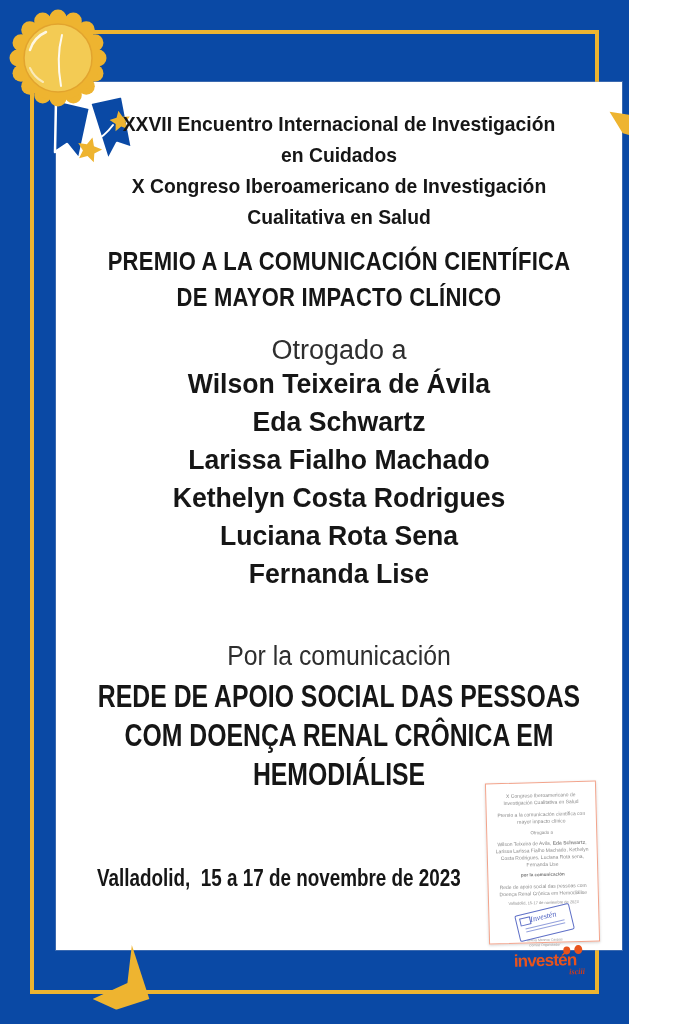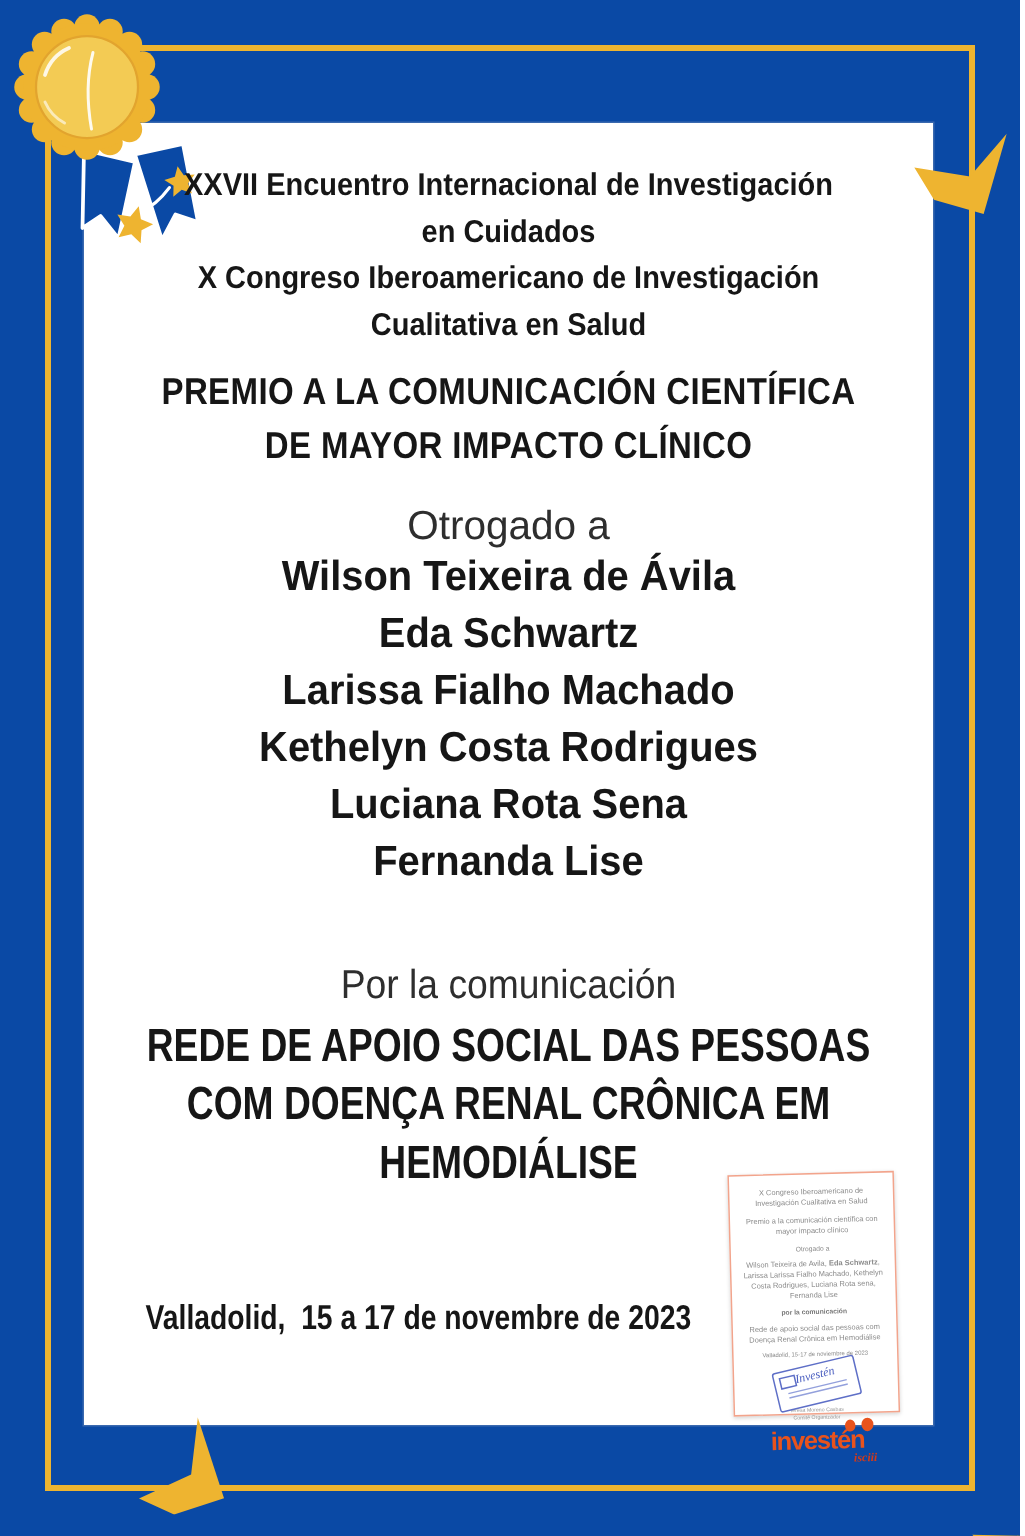--- a/index.html
+++ b/index.html
@@ -1,17 +1,17 @@
 <!DOCTYPE html>
 <html style="--frame-blue: #0A49A5; --gold: #EEB430; --medal-disc: #F3CB54; --medal-ring-edge: #E2A42E; --text-dark: #161616; --text-muted: #2E2E2E; --thumb-border: #F2A48C; --thumb-text: #8B8B8B; --logo-orange: #E8531D; --stamp-blue: #5E6FC7;"><head>
 <meta charset="utf-8">
 <style>
   html,body{margin:0;padding:0;}
   body{font-family:"Liberation Sans","DejaVu Sans",sans-serif;}
-  #page{position:relative;width:680px;height:1024px;overflow:hidden;
+  #page{position:relative;width:629px;height:1024px;overflow:hidden;
         background:var(--frame-blue,#0A49A5);}
 
   
   .gold-frame{position:absolute;inset:30px;border:4px solid var(--gold,#EEB430);pointer-events:none;}
   .panel{position:absolute;left:56px;top:82px;width:566px;height:868px;background:#fff;
          box-shadow:0 0 0 1px rgba(150,165,195,.35);}
 
   
   .star{position:absolute;fill:var(--gold,#EEB430);}
   .star-tr{left:558px;top:13px;width:116px;height:116px;transform:rotate(16deg);}

